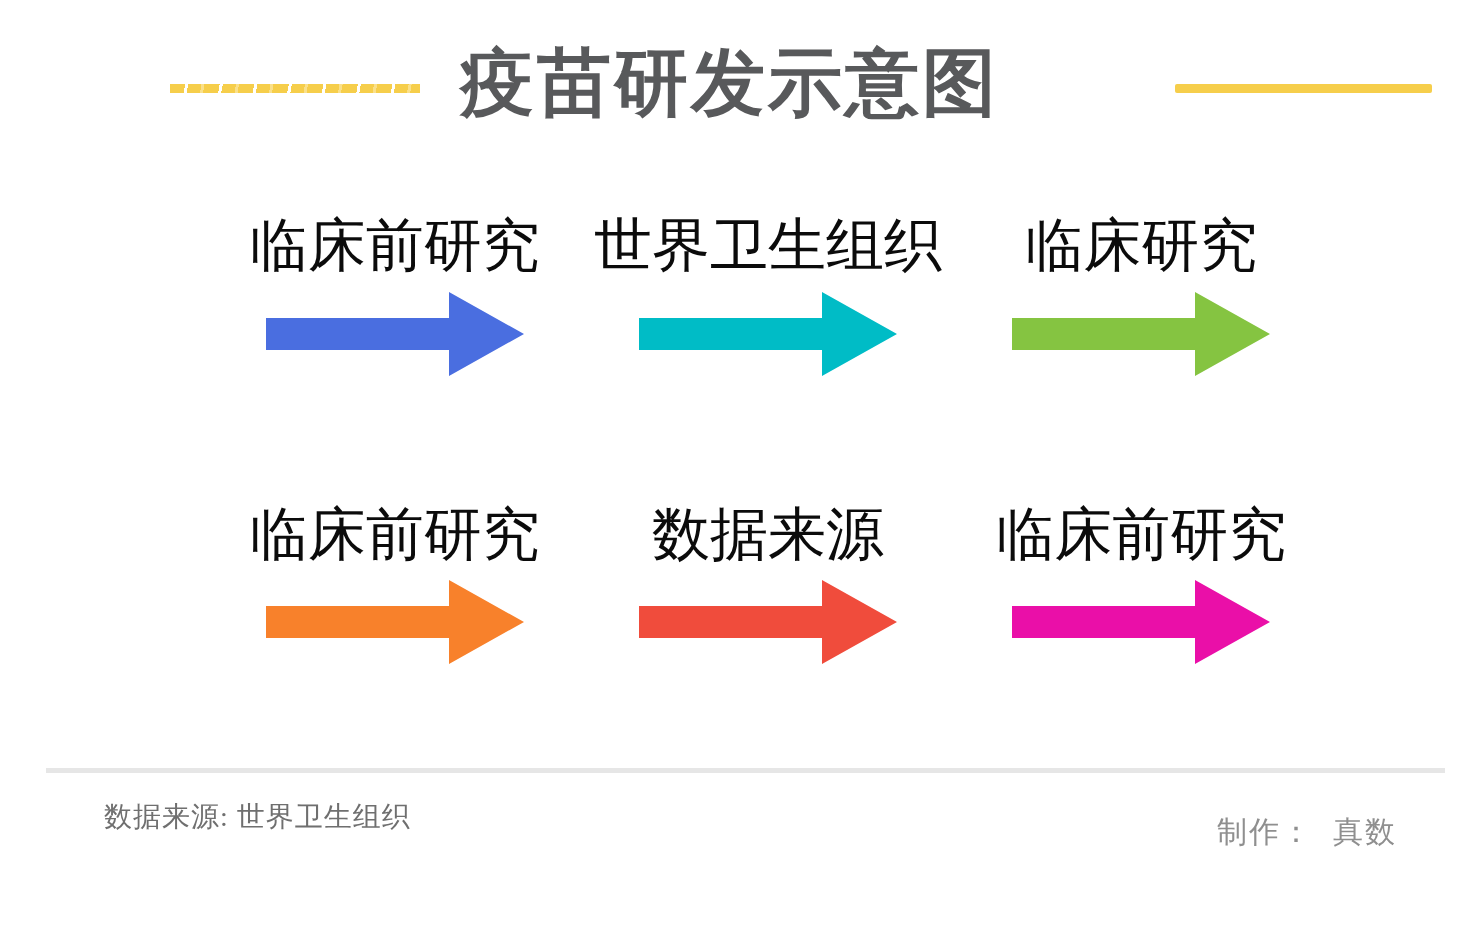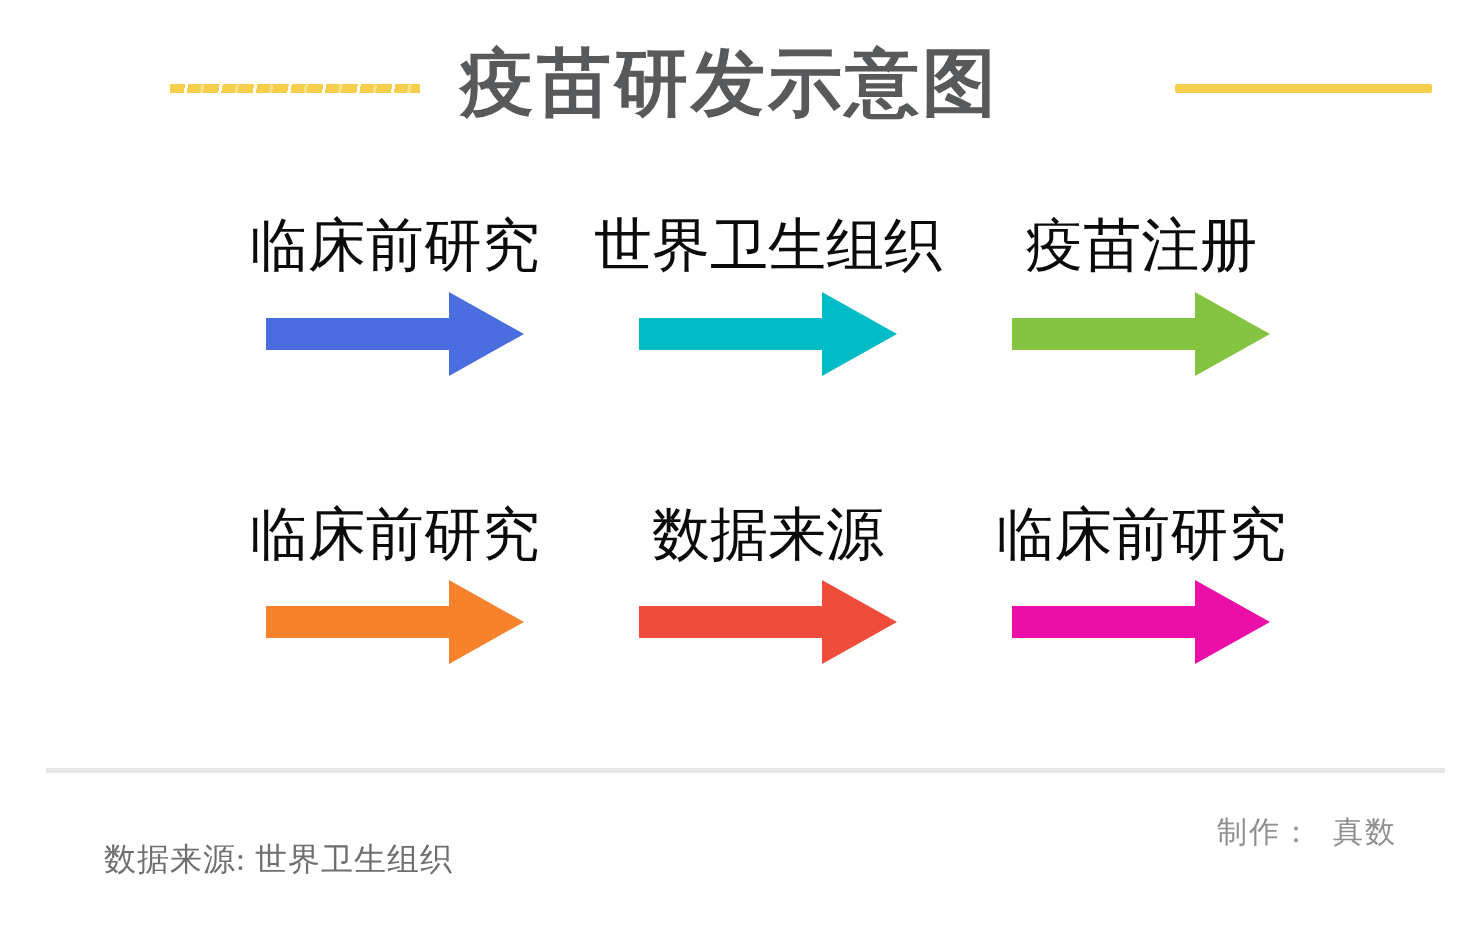--- a/index.html
+++ b/index.html
@@ -46,23 +46,23 @@
     white-space: nowrap; margin-bottom: 12px;
   }
   .arrow-svg { width: 258px; height: 84px; display: block; }
 
   
   .footer-divider {
     position: absolute; left: 46px; top: 768px; width: 1399px; height: 5px;
     background: #E6E6E6;
   }
   .footer-source {
-    position: absolute; left: 104px; top: 838px;
+    position: absolute; left: 104px; top: 798px;
     font-family: "Liberation Serif", serif;
-    font-size: 32px; color: #6F6F6F; letter-spacing: 1px;
+    font-size: 28px; color: #6F6F6F; letter-spacing: 1px;
   }
   .footer-credit {
     position: absolute; right: 62px; top: 812px;
     font-family: Liberation Mono, monospace;
     font-size: 30px; color: #8F8F8F; letter-spacing: 2px;
   }
 </style>
 </head>
 <body>
 
@@ -84,21 +84,21 @@
     </div>
 
     <div class="stage">
       <div class="stage-label">世界卫生组织</div>
       <svg class="arrow-svg" viewBox="0 0 258 84" xmlns="http://www.w3.org/2000/svg">
         <polygon points="0,26 183,26 183,0 258,42 183,84 183,58 0,58" fill="#00BCC6"></polygon>
       </svg>
     </div>
 
     <div class="stage">
-      <div class="stage-label">疫苗注册</div>
+      <div class="stage-label">临床研究</div>
       <svg class="arrow-svg" viewBox="0 0 258 84" xmlns="http://www.w3.org/2000/svg">
         <polygon points="0,26 183,26 183,0 258,42 183,84 183,58 0,58" fill="#85C441"></polygon>
       </svg>
     </div>
 
     <div class="stage">
       <div class="stage-label">临床前研究</div>
       <svg class="arrow-svg" viewBox="0 0 258 84" xmlns="http://www.w3.org/2000/svg">
         <polygon points="0,26 183,26 183,0 258,42 183,84 183,58 0,58" fill="#F8812B"></polygon>
       </svg>

